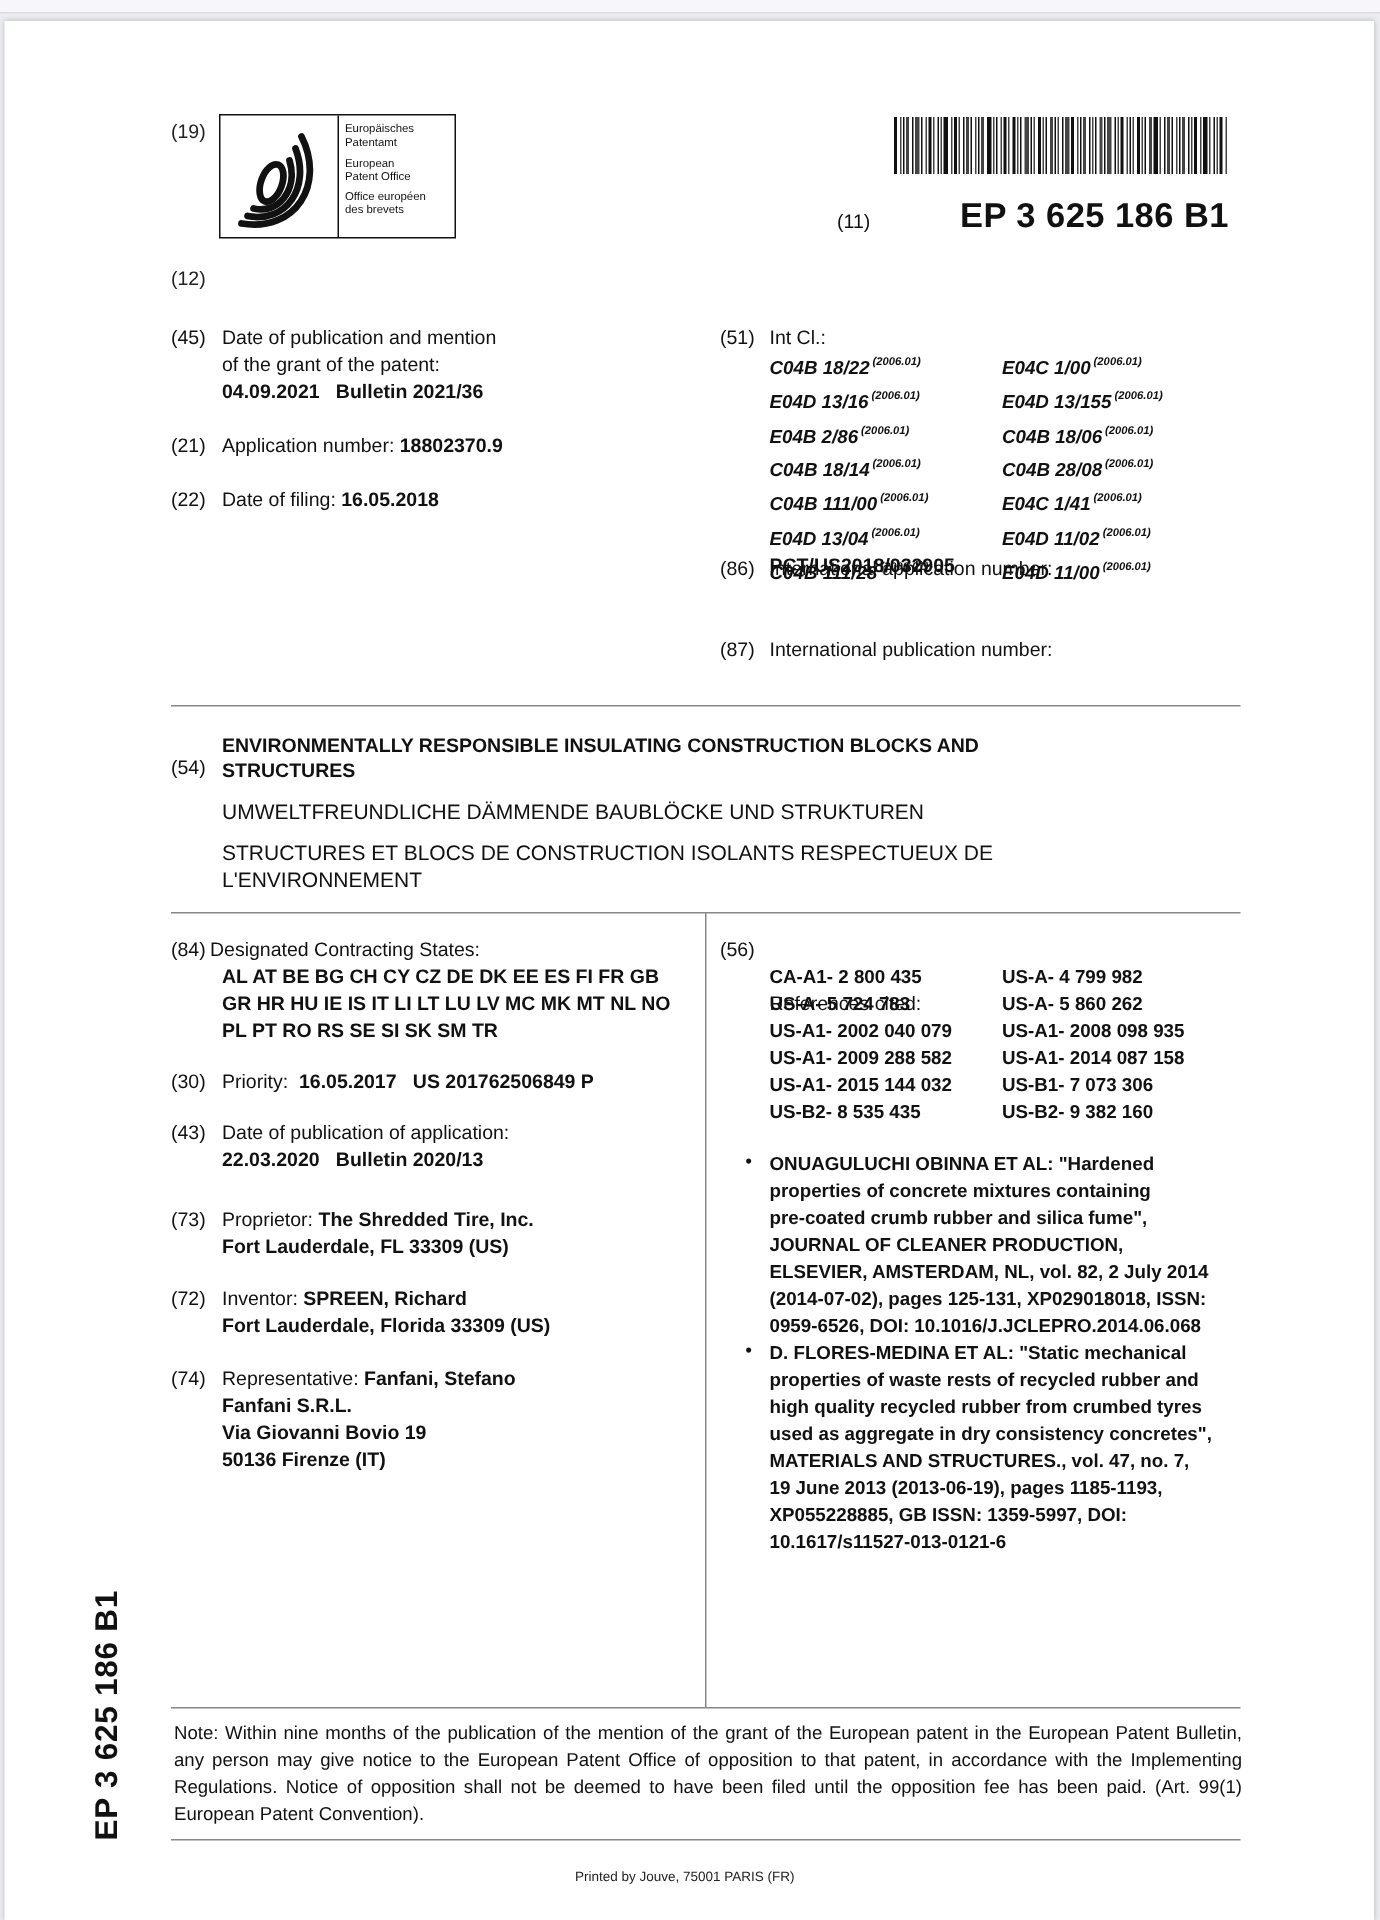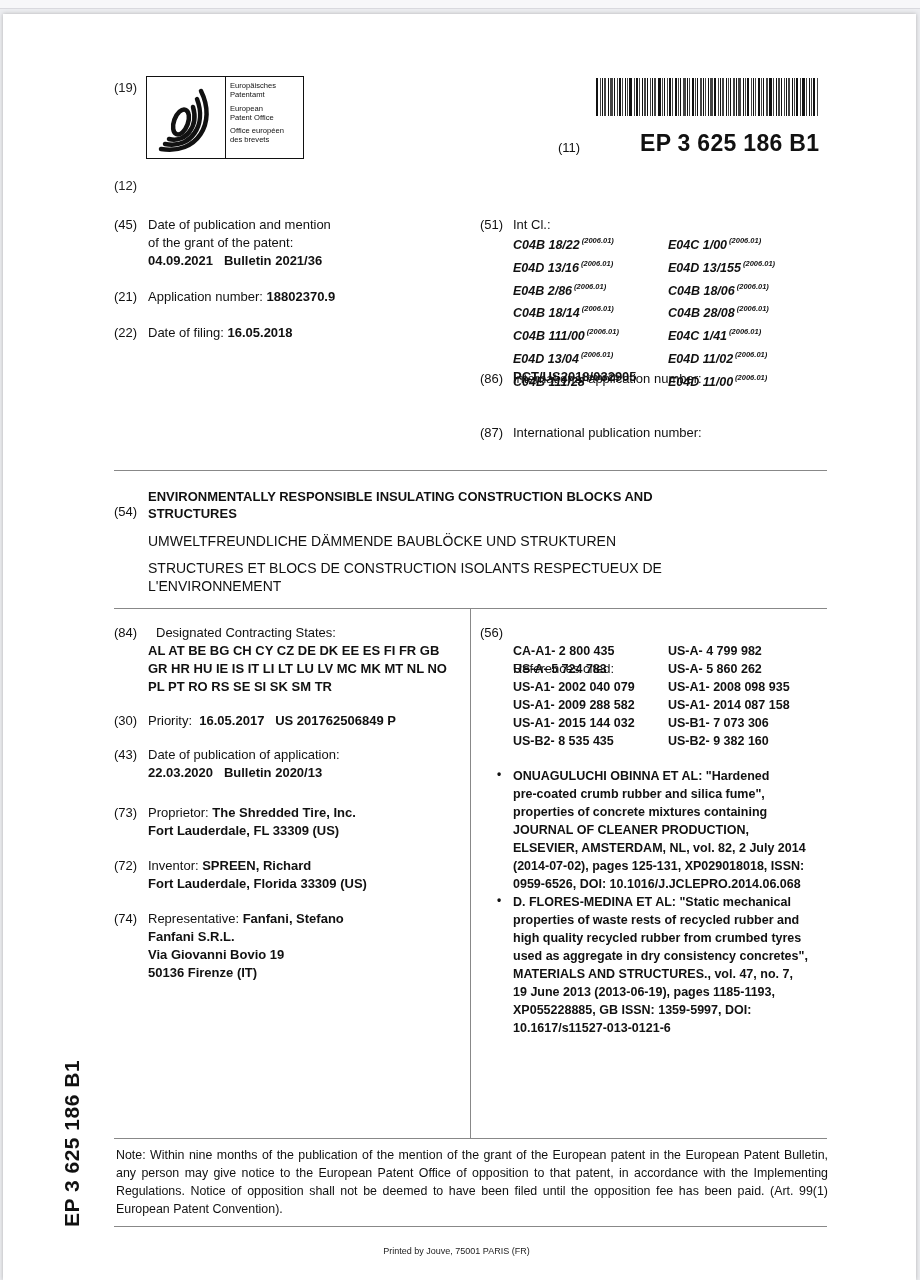--- a/index.html
+++ b/index.html
@@ -220,21 +220,21 @@
   <div class="abs title54" style="left:148px;top:488px;">ENVIRONMENTALLY RESPONSIBLE INSULATING CONSTRUCTION BLOCKS AND</div>
   <div class="abs title54" style="left:148px;top:505px;">STRUCTURES</div>
   <div class="abs tr" style="left:148px;top:532px;">UMWELTFREUNDLICHE DÄMMENDE BAUBLÖCKE UND STRUKTUREN</div>
   <div class="abs tr" style="left:148px;top:559px;">STRUCTURES ET BLOCS DE CONSTRUCTION ISOLANTS RESPECTUEUX DE</div>
   <div class="abs tr" style="left:148px;top:577px;">L'ENVIRONNEMENT</div>
 
   <div class="hr" style="left:114px;top:608px;width:713px;"></div>
   <div class="vr" style="left:470px;top:608px;height:530px;"></div>
 
   <div class="abs small" style="left:114px;top:624px;text-align:right;">(84)</div>
-  <div class="abs small" style="left:156px;top:624px;">Designated Contracting States:</div>
+  <div class="abs small" style="left:140px;top:624px;">Designated Contracting States:</div>
   <div class="abs small b" style="left:148px;top:642px;">AL AT BE BG CH CY CZ DE DK EE ES FI FR GB</div>
   <div class="abs small b" style="left:148px;top:660px;">GR HR HU IE IS IT LI LT LU LV MC MK MT NL NO</div>
   <div class="abs small b" style="left:148px;top:678px;">PL PT RO RS SE SI SK SM TR</div>
 
   <div class="abs small" style="left:114px;top:712px;">(30)</div>
   <div class="abs small" style="left:148px;top:712px;white-space:pre;"><span>Priority:  </span><span class="b">16.05.2017   US 201762506849 P</span></div>
 
   <div class="abs small" style="left:114px;top:746px;text-align:right;">(43)</div>
   <div class="abs small" style="left:148px;top:746px;">Date of publication of application:</div>
   <div class="abs small b" style="left:148px;top:764px;white-space:pre;">22.03.2020   Bulletin 2020/13</div>
@@ -266,22 +266,22 @@
       <div>US-A1- 2014 087 158</div>
       <div>US-A1- 2015 144 032</div>
       <div>US-B1- 7 073 306</div>
       <div>US-B2- 8 535 435</div>
       <div>US-B2- 9 382 160</div>
     </div>
 
   <div class="bullet" style="top:767px;">•</div>
   <div class="npl" style="top:767px;" id="npl0">
       <div style="white-space: nowrap;">ONUAGULUCHI OBINNA ET AL: "Hardened</div>
+      <div style="white-space: nowrap;">properties of concrete mixtures containing</div>
       <div style="white-space: nowrap;">pre-coated crumb rubber and silica fume",</div>
-      <div style="white-space: nowrap;">properties of concrete mixtures containing</div>
       <div style="white-space: nowrap;">JOURNAL OF CLEANER PRODUCTION,</div>
       <div style="white-space: nowrap;">ELSEVIER, AMSTERDAM, NL, vol. 82, 2 July 2014</div>
       <div style="white-space: nowrap;">(2014-07-02), pages 125-131, XP029018018, ISSN:</div>
       <div style="white-space: nowrap;">0959-6526, DOI: 10.1016/J.JCLEPRO.2014.06.068</div>
     </div>
   <div class="bullet" style="top:893px;">•</div>
   <div class="npl" style="top:893px;" id="npl1">
       <div style="white-space: nowrap;">D. FLORES-MEDINA ET AL: "Static mechanical</div>
       <div style="white-space: nowrap;">properties of waste rests of recycled rubber and</div>
       <div style="white-space: nowrap;">high quality recycled rubber from crumbed tyres</div>

